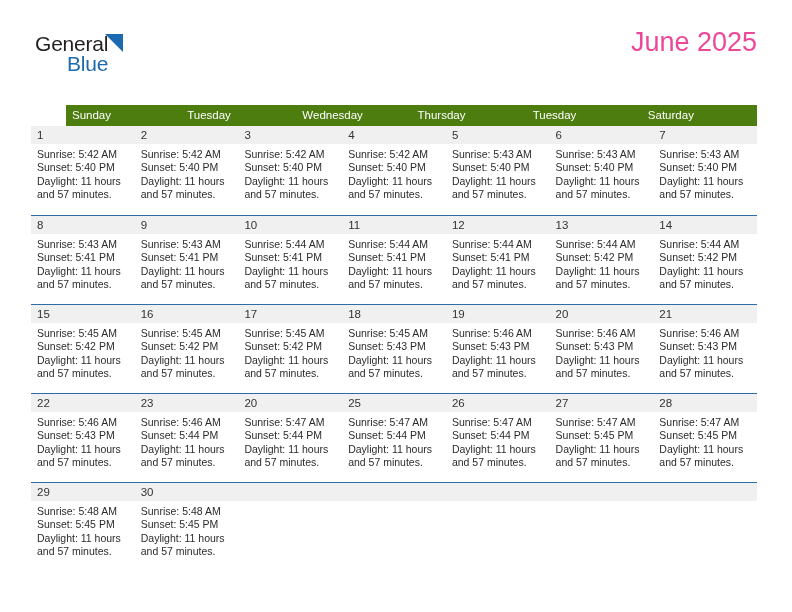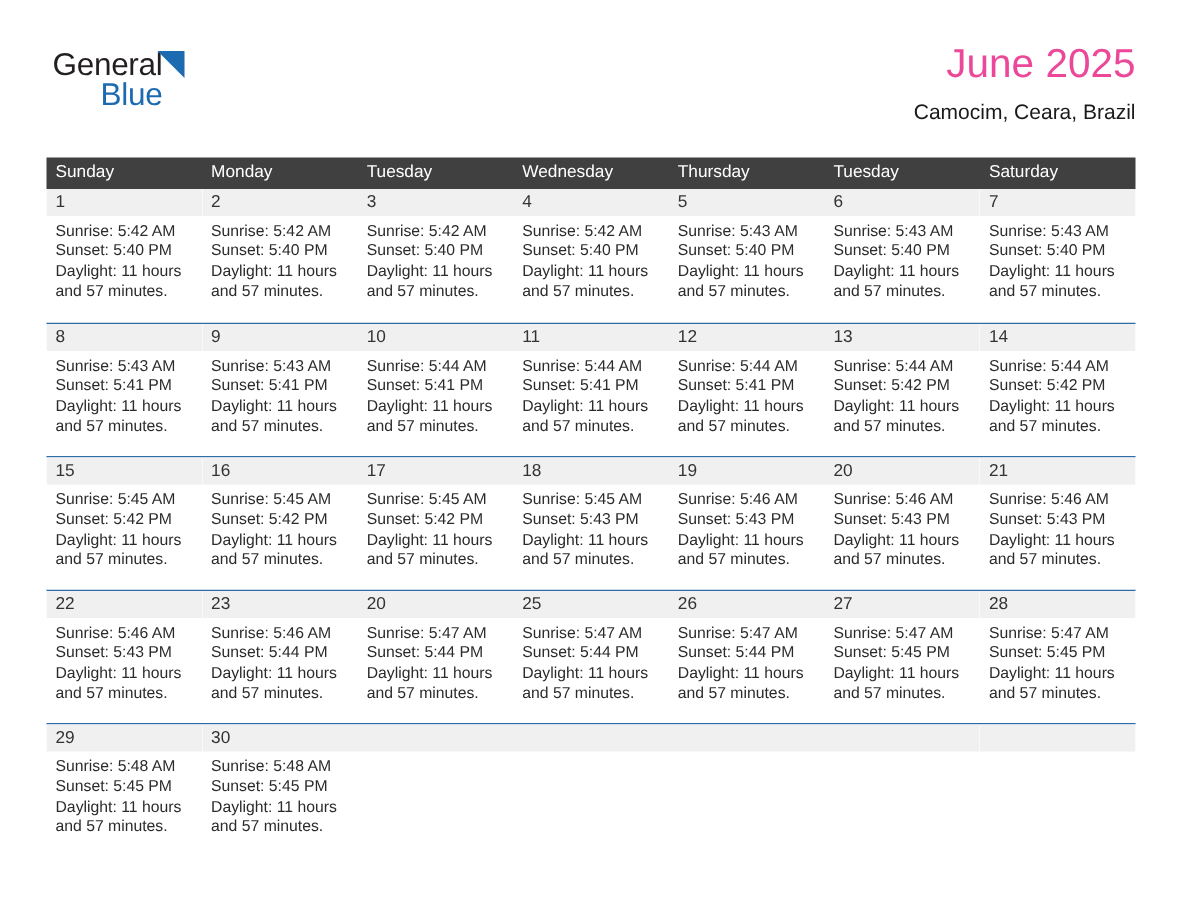--- a/index.html
+++ b/index.html
@@ -94,22 +94,23 @@
   
   .calendar {
     position: absolute;
     left: 31px;
     top: 105px;
     width: 726px;
   }
 
   .weekday-header {
     display: flex;
-    background: #404040;
+    background: #4d7c0f;
     height: 21px;
+    margin-left: 35px;
   }
   .weekday-cell {
     flex: 1 1 0;
     color: #ffffff;
     font-size: 11.5px;
     line-height: 21px;
     padding-left: 6px;
     box-sizing: border-box;
     white-space: nowrap;
     overflow: hidden;
@@ -163,29 +164,27 @@
   <div class="header">
 
     <div class="logo">
       <span class="logo-general">General</span>
       <span class="logo-triangle"></span>
       <span class="logo-blue">Blue</span>
     </div>
 
     <div class="title-block">
       <h1 class="cal-title">June 2025</h1>
-      <h2 class="cal-subtitle">Camocim, Ceara, Brazil</h2>
     </div>
 
   </div>
 
   <div class="calendar">
     <div class="weekday-header" id="weekday-header">
         <div class="weekday-cell">Sunday</div>
-        <div class="weekday-cell">Monday</div>
         <div class="weekday-cell">Tuesday</div>
         <div class="weekday-cell">Wednesday</div>
         <div class="weekday-cell">Thursday</div>
         <div class="weekday-cell">Tuesday</div>
         <div class="weekday-cell">Saturday</div>
       </div>
     <div id="weeks-container">
         <div class="week-row">
           <div class="day-cell">
             <div class="day-number">1</div>

